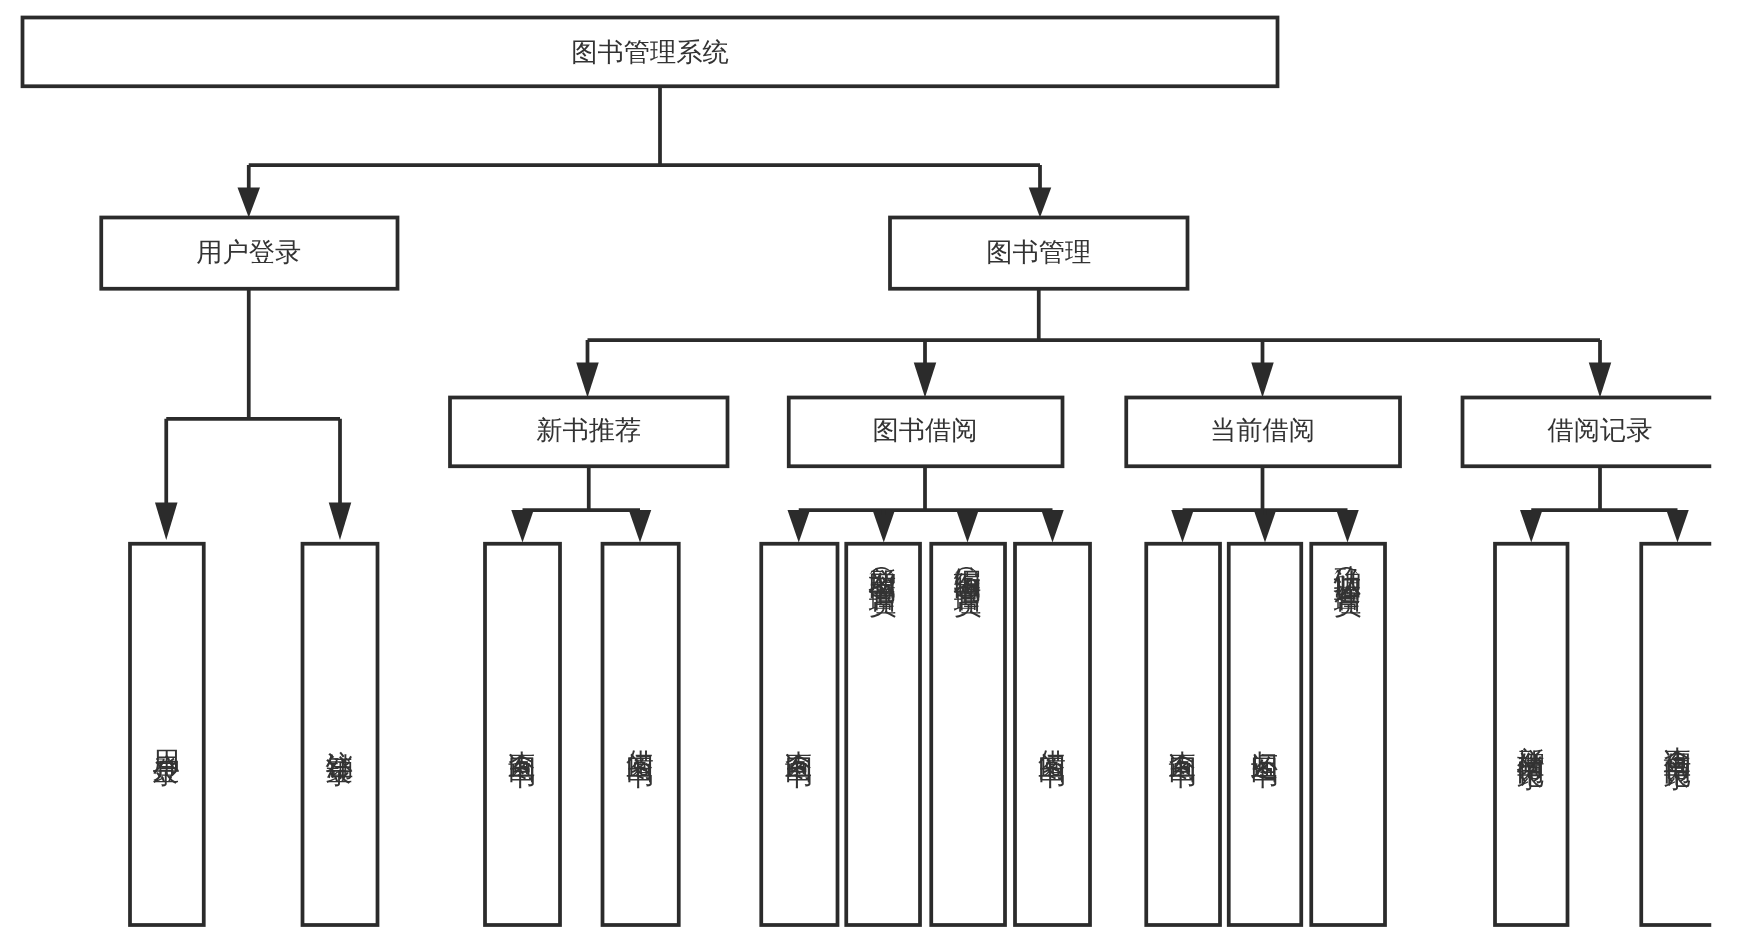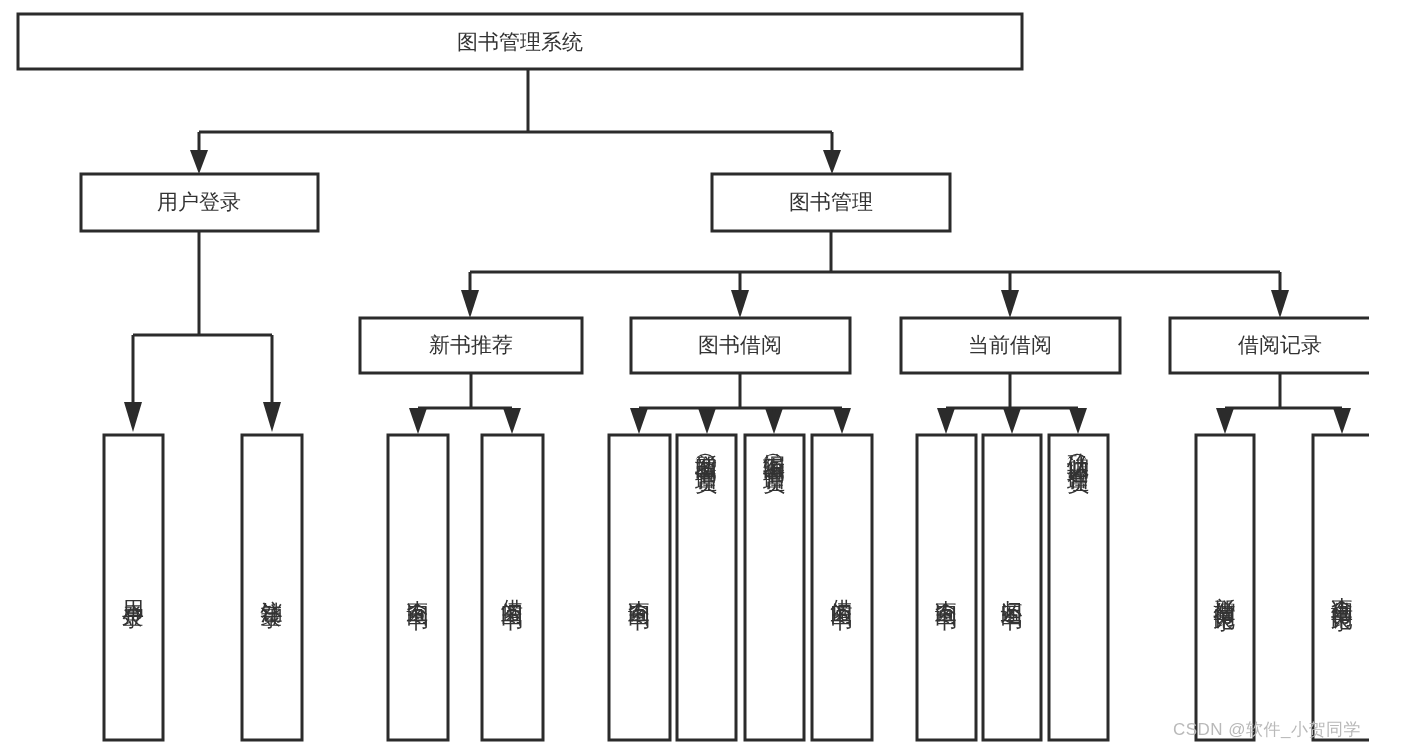--- a/index.html
+++ b/index.html
@@ -231,15 +231,14 @@
     <span class="leaf-label">确认归还（管理员）</span>
   </div>
 
   <div class="leaf-label-wrap" style="left:1196px; top:435px; width:58px; height:305px;">
     <span class="leaf-label">新增借阅记录</span>
   </div>
   <div class="leaf-label-wrap" style="left:1313px; top:435px; width:59px; height:305px;">
     <span class="leaf-label">查询借阅记录</span>
   </div>
 
-  <div class="watermark">CSDN @软件_小贺同学</div>
 
 </div>
 
 </body></html>

